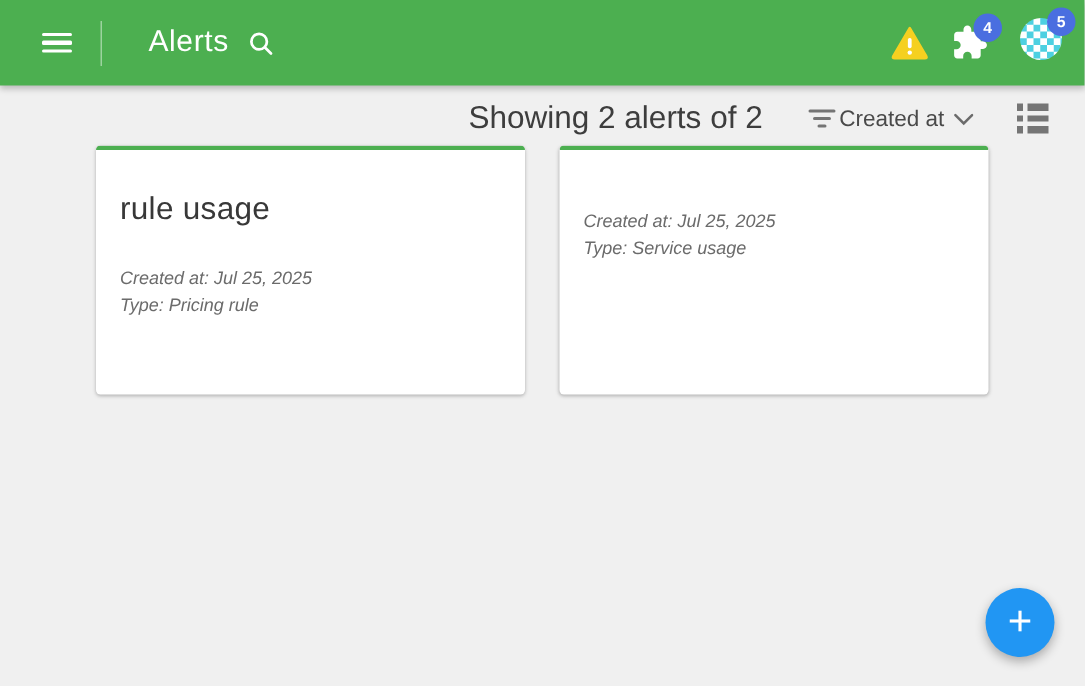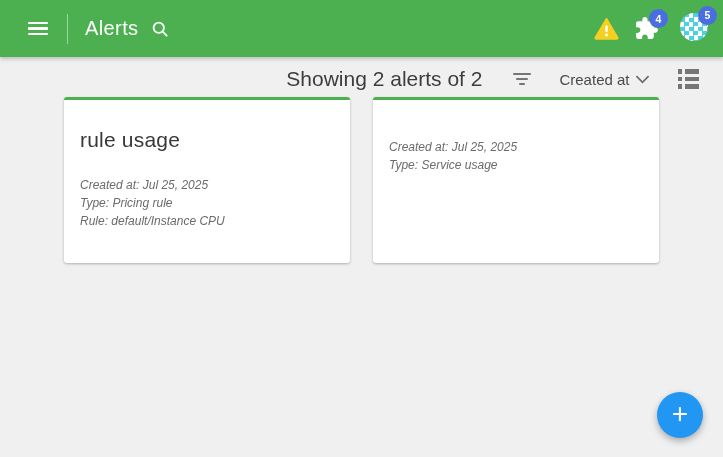--- a/index.html
+++ b/index.html
@@ -21,21 +21,21 @@
     z-index: 5;
   }
   .icon-btn {
     background: none; border: none; cursor: pointer;
     display: flex; align-items: center; justify-content: center;
     padding: 0;
   }
   .hamburger { width: 20px; height: 14px; display: flex; flex-direction: column; justify-content: space-between; margin-left: 28px; }
   .hamburger span { display: block; height: 2.4px; width: 100%; background: #fff; border-radius: 1px; }
   .appbar-divider { width: 1px; height: 30px; background: rgba(255,255,255,0.45); margin-left: 19px; }
-  .appbar-title { color: #fff; font-size: 20px; font-weight: 400; letter-spacing: 0.4px; margin-left: 17px; }
+  .appbar-title { color: #fff; font-size: 20px; font-weight: 400; letter-spacing: 0.4px; margin-left: 31px; }
   .search-btn { margin-left: 11px; }
 
   .appbar-right { margin-left: auto; display: flex; align-items: center; padding-right: 15px; }
   .badge-wrap { position: relative; }
   .badge {
     position: absolute; top: -7px; right: -9px;
     min-width: 19px; height: 19px; border-radius: 50%;
     background: #4a6ee0; color: #fff; font-size: 10.5px; font-weight: 700;
     display: flex; align-items: center; justify-content: center;
     z-index: 2;
@@ -52,21 +52,21 @@
 
   
   .toolbar {
     position: absolute; top: 63px; right: 24px; height: 32px;
     display: flex; align-items: center;
   }
   .showing-text { color: #3d3d3d; font-size: 21px; }
   .filter-btn { margin-left: 29px; width: 22px; height: 18px; display: flex; flex-direction: column; align-items: center; justify-content: center; gap: 3px; }
   .filter-btn span { display: block; height: 2.2px; background: #757575; border-radius: 1px; }
   .filter-btn .f1 { width: 18px; } .filter-btn .f2 { width: 12px; } .filter-btn .f3 { width: 6px; }
-  .sort-btn { margin-left: 26px; display: flex; align-items: center; gap: 6px; color: #4a4a4a; font-size: 15px; font-family: inherit; }
+  .sort-btn { display: flex; align-items: center; gap: 6px; color: #4a4a4a; font-size: 15px; font-family: inherit; }
   .list-btn { margin-left: 29px; display: flex; flex-direction: column; gap: 3px; }
   .list-btn .row { display: flex; gap: 3px; align-items: center; }
   .list-btn .dot { width: 4.5px; height: 4.5px; background: #757575; }
   .list-btn .bar { width: 14px; height: 4.5px; background: #757575; }
 
   
   .cards {
     position: absolute; top: 97px; left: 64px; right: 64px;
     display: grid; grid-template-columns: 1fr 1fr; gap: 23px;
   }
@@ -168,21 +168,20 @@
       </div>
   </button>
 </div>
 
 <main class="cards">
   <section class="card">
     <h2 class="card-title">rule usage</h2>
     <div class="card-meta">
       <div>Created at: Jul 25, 2025</div>
       <div>Type: Pricing rule</div>
-      <div>Rule: default/Instance CPU</div>
     </div>
   </section>
 
   <section class="card">
     <div class="card-meta">
       <div>Created at: Jul 25, 2025</div>
       <div>Type: Service usage</div>
     </div>
   </section>
 </main>

